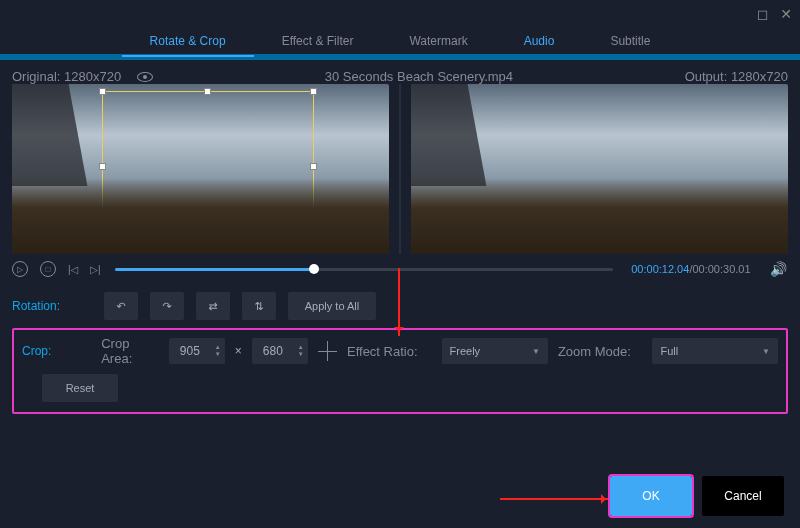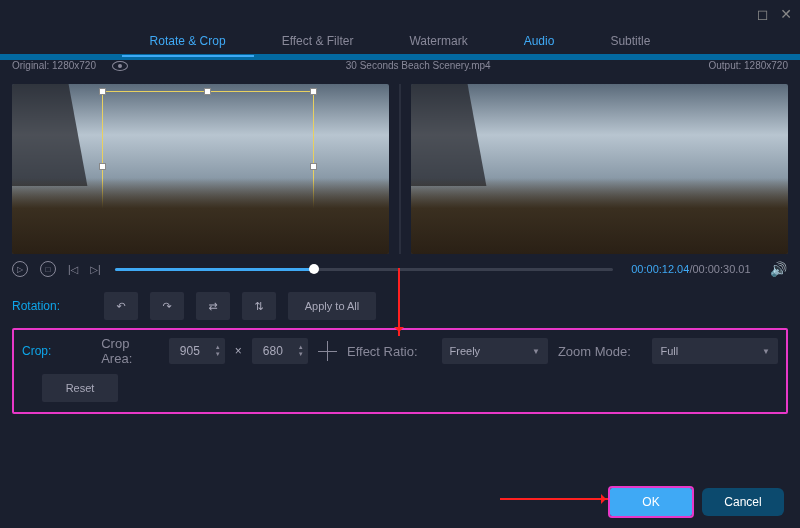--- a/index.html
+++ b/index.html
@@ -3,21 +3,21 @@
 <meta charset="utf-8">
 <style>
 * { margin:0; padding:0; box-sizing:border-box; }
 body { width:800px; height:528px; background:#1a1f2e; font-family:Arial,sans-serif; font-size:12px; color:#aab; overflow:hidden; position:relative; }
 .titlebar { height:28px; display:flex; justify-content:flex-end; align-items:center; padding-right:8px; gap:12px; }
 .titlebar span { color:#888; font-size:14px; cursor:pointer; }
 .tabs { height:32px; display:flex; justify-content:center; align-items:center; gap:0; border-bottom:6px solid #0369a1; }
 .tab { padding:0 28px; height:32px; line-height:32px; color:#889; cursor:pointer; font-size:12px; }
 .tab.active { color:#3fa9f5; border-bottom:2px solid #3fa9f5; }
 .tab.highlighted { color:#3fa9f5; }
-.infobar { height:24px; display:flex; align-items:flex-start; padding:0 12px; color:#889; font-size:10px; }
+.infobar { height:24px; display:flex; align-items:flex-end; padding:0 12px; color:#889; font-size:13px; }
 .info-left { flex:0 0 auto; display:flex; align-items:center; gap:16px; }
 .info-center { flex:1; text-align:center; }
 .info-right { flex:0 0 auto; }
 .eye { width:16px; height:10px; border:1px solid #889; border-radius:50%; position:relative; }
 .eye::after { content:''; width:4px; height:4px; background:#889; border-radius:50%; position:absolute; top:2px; left:5px; }
 .preview-row { display:flex; height:170px; padding:0 12px; gap:10px; }
 .preview { flex:1; background:linear-gradient(180deg,#5a6a7a 0%,#b8c5d0 30%,#8a9aa8 55%,#4a3a2a 100%); position:relative; border-radius:2px; overflow:hidden; }
 .preview::before { content:''; position:absolute; left:0; top:0; width:25%; height:60%; background:rgba(30,30,35,0.7); clip-path:polygon(0 0,60% 0,80% 100%,0 100%); }
 .preview::after { content:''; position:absolute; left:0; bottom:0; right:0; height:45%; background:linear-gradient(180deg,transparent,#3a2f20 40%,#2a2015); }
 .separator { width:2px; background:#2a2f3e; }
@@ -46,23 +46,23 @@
 .spinner input { width:42px; background:transparent; border:none; color:#aab; text-align:center; font-size:12px; }
 .spin-btns { display:flex; flex-direction:column; padding:0 4px; }
 .spin-btns span { font-size:6px; color:#889; line-height:7px; cursor:pointer; }
 .cross { width:20px; height:20px; position:relative; }
 .cross::before,.cross::after { content:''; position:absolute; background:#889; }
 .cross::before { width:100%; height:1px; top:50%; }
 .cross::after { height:100%; width:1px; left:50%; }
 .select { background:#2a2f3e; height:26px; padding:0 8px; display:flex; align-items:center; justify-content:space-between; border-radius:2px; cursor:pointer; color:#aab; font-size:11px; }
 .select .chev { font-size:8px; color:#889; }
 .footer { position:absolute; bottom:12px; right:16px; display:flex; gap:10px; }
-.fbtn { width:82px; height:28px; border:none; color:#fff; font-size:12px; cursor:pointer; border-radius:2px; }
+.fbtn { width:82px; height:40px; border:none; color:#fff; font-size:12px; cursor:pointer; border-radius:2px; }
 .ok { background:#3fa9f5; outline:2px solid #e838c8; }
-.cancel { background:#0c4a6e;border-radius:6px; }
+.cancel { background:#000000; }
 .arrow { position:absolute; width:2px; background:#ff2020; }
 .arrow::after { content:''; position:absolute; bottom:-1px; left:-4px; border:5px solid transparent; border-top-color:#ff2020; }
 .arrow1 { left:398px; top:268px; height:68px; }
 .arrow2 { position:absolute; left:500px; top:498px; width:110px; height:2px; background:#ff2020; }
 .arrow2::after { content:''; position:absolute; right:-1px; top:-4px; border:5px solid transparent; border-left-color:#ff2020; }
 .label2 { color:#889; width:88px; font-size:13px; }
 </style>
 </head>
 <body>
 

